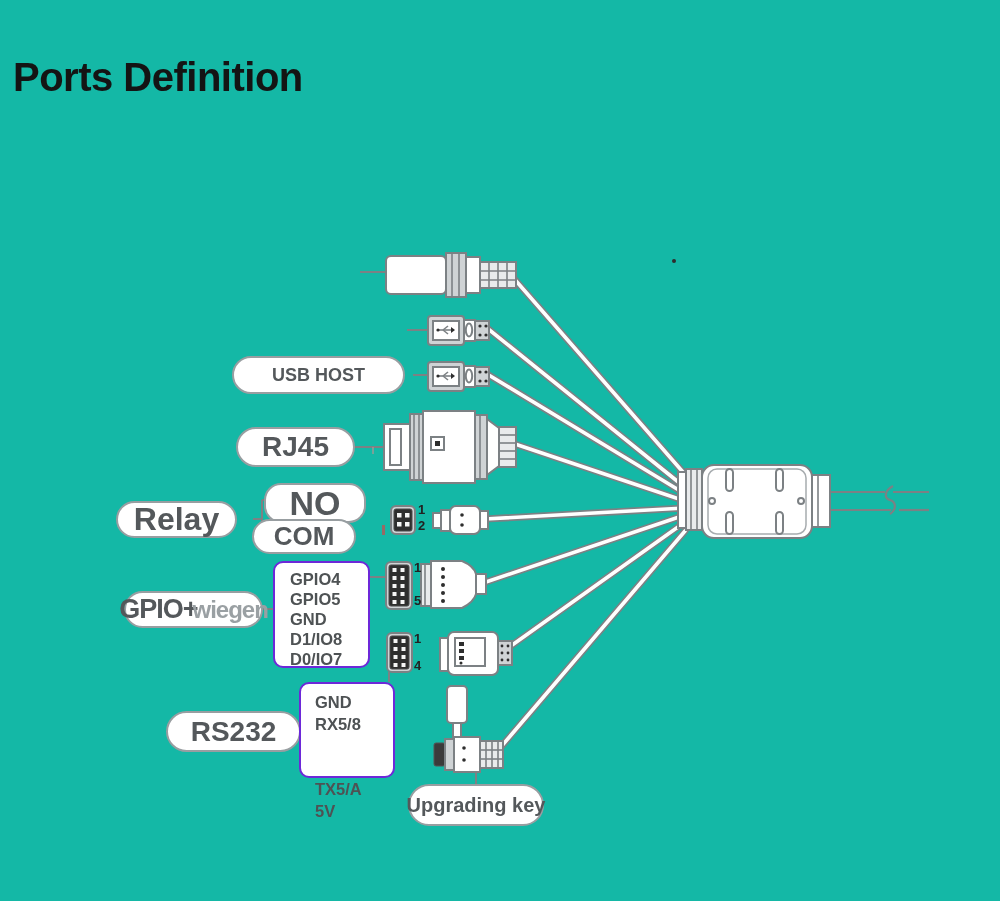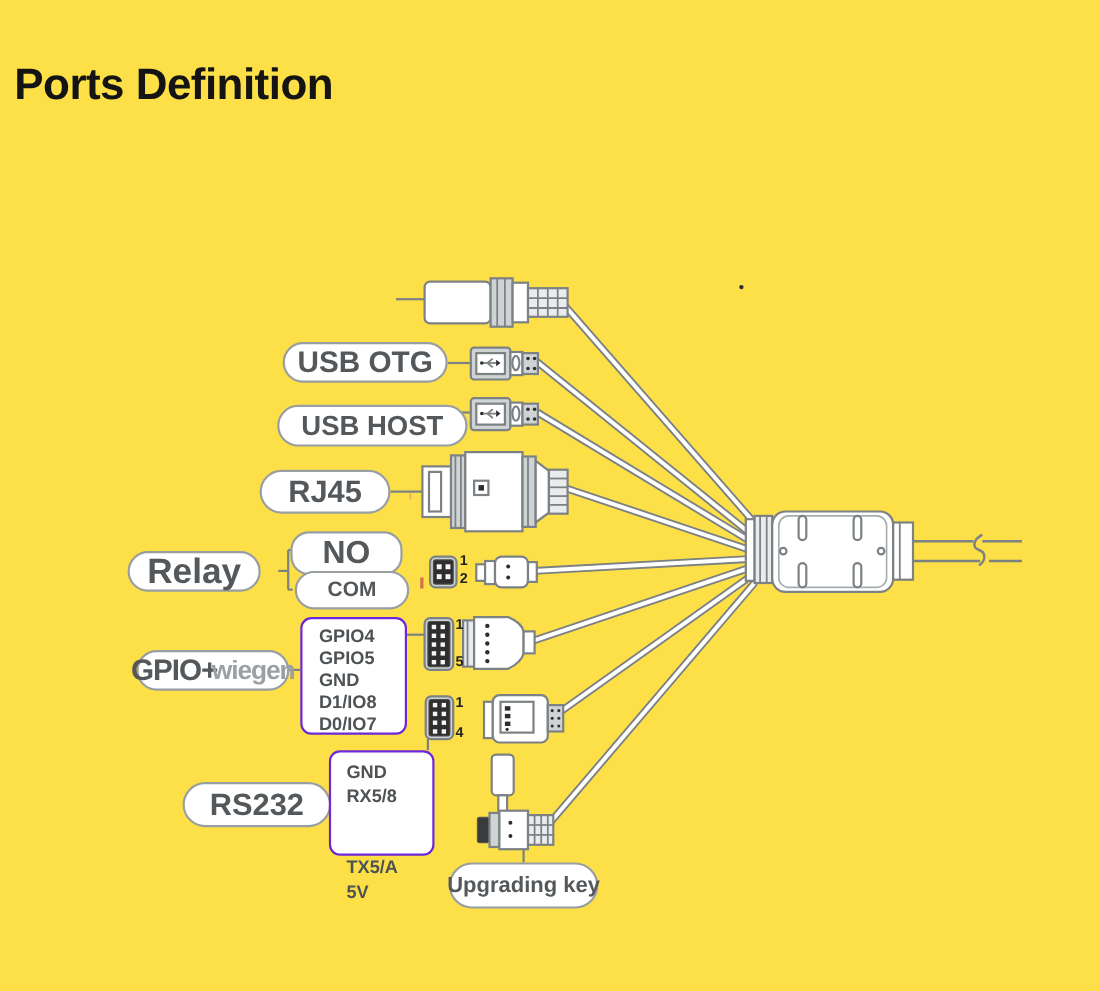--- a/index.html
+++ b/index.html
@@ -1,17 +1,17 @@
 <!DOCTYPE html>
 <html><head>
 <meta charset="utf-8">
 <style>
   html,body{margin:0;padding:0;background:#fff;}
   .canvas{
-    position:relative;width:1000px;height:901px;background:#fde047;overflow:hidden;
+    position:relative;width:1000px;height:901px;background:#14b8a6;overflow:hidden;
     font-family:"Liberation Sans", sans-serif;
   }
   .page-title{
     position:absolute;left:13px;top:55px;margin:0;
     font-size:40px;font-weight:bold;color:#141414;letter-spacing:-0.5px;
   }
   .pill{
     position:absolute;box-sizing:border-box;
     border:2px solid #989ea1;background:#fff;
     display:flex;align-items:center;justify-content:center;
@@ -269,37 +269,34 @@
     </g>
 
     <g>
       <circle cx="674" cy="261" r="2" fill="#2e2e2e"></circle>
       <rect x="382" y="525" width="3" height="10" fill="#c34f4f" opacity="0.75"></rect>
       <rect x="372" y="447" width="2" height="7" fill="#d98b8b" opacity="0.5"></rect>
     </g>
   </svg>
 
 
-  <div class="pill" style="left:257px;top:311px;width:150px;height:37px;border-radius:19px;font-size:27px;">
-    <span>USB OTG</span>
-  </div>
-
-  <div class="pill" style="left:252px;top:356px;width:173px;height:38px;border-radius:19px;font-size:25px;margin-top:12px;">
+
+  <div class="pill" style="left:232px;top:356px;width:173px;height:38px;border-radius:19px;font-size:18px;">
     <span>USB HOST</span>
   </div>
 
   <div class="pill" style="left:236px;top:427px;width:119px;height:40px;border-radius:20px;font-size:28px;">
     <span>RJ45</span>
   </div>
 
-  <div class="pill" style="left:264px;top:483px;width:102px;height:40px;border-radius:17px;font-size:29px;">
+  <div class="pill" style="left:264px;top:483px;width:102px;height:40px;border-radius:17px;font-size:34px;">
     <span>NO</span>
   </div>
 
-  <div class="pill" style="left:268px;top:519px;width:104px;height:35px;border-radius:18px;font-size:19px;">
+  <div class="pill" style="left:252px;top:519px;width:104px;height:35px;border-radius:18px;font-size:26px;">
     <span>COM</span>
   </div>
 
   <div class="pill" style="left:116px;top:501px;width:121px;height:37px;border-radius:19px;font-size:32px;">
     <span>Relay</span>
   </div>
 
   <div class="pill" style="left:124px;top:591px;width:139px;height:37px;border-radius:19px;letter-spacing:-1px;">
     <span class="gpio-primary">GPIO+</span>
       <span class="gpio-secondary">wiegen</span>

